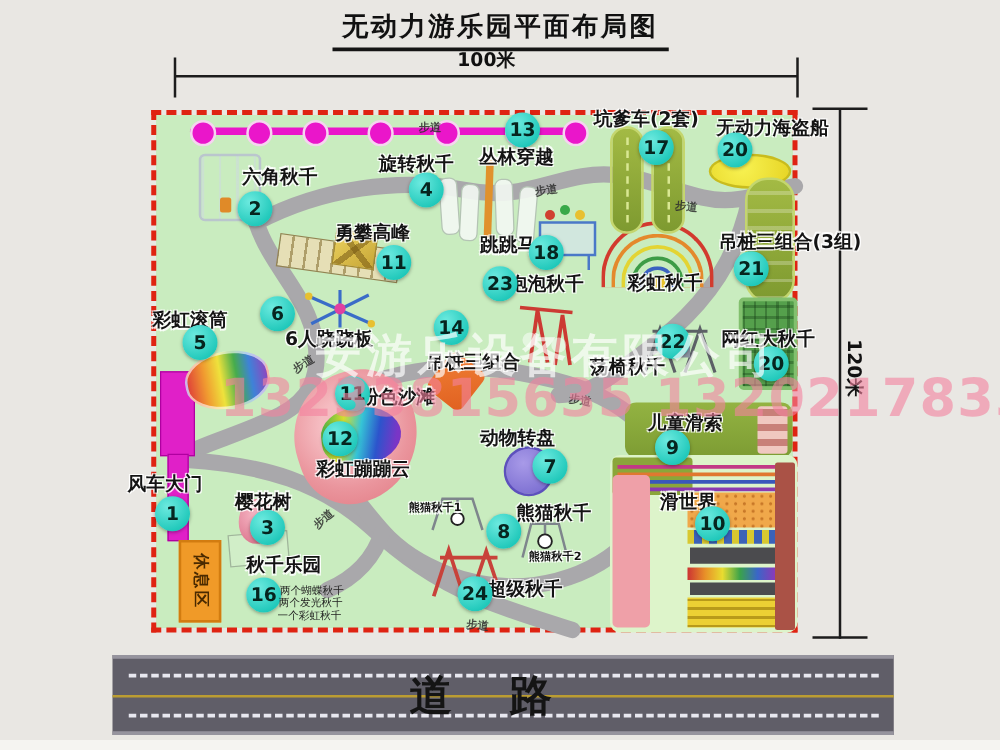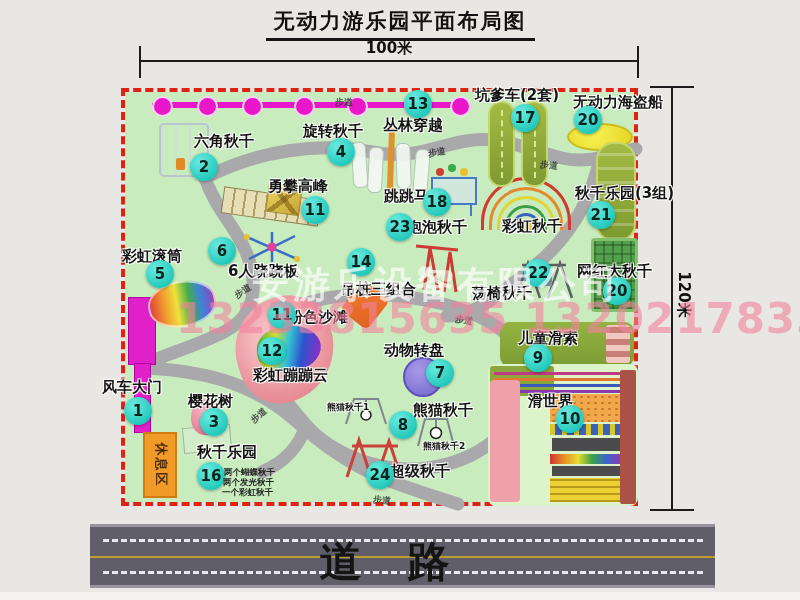--- a/index.html
+++ b/index.html
@@ -10,39 +10,39 @@
   .title-wrap span{display:inline-block;font-size:21px;font-weight:700;letter-spacing:2px;color:#111;
        border-bottom:3px solid #151515;padding:0 8px 3px}
   .map{position:absolute;left:121px;top:88px;width:517px;height:418px;background:#c9ecbf;
        background-clip:padding-box;border:4px dashed #df2312;box-sizing:border-box;z-index:1}
   .dim{position:absolute;background:#1c1c1c;z-index:5}
   .dimlab{position:absolute;font-size:15px;font-weight:700;color:#111;z-index:5}
   .lbl{position:absolute;font-weight:700;font-size:15px;color:#141414;white-space:nowrap;z-index:6;line-height:1.1;
        text-shadow:-1px -1px 0 rgba(255,255,255,.85),1px -1px 0 rgba(255,255,255,.85),
                    -1px 1px 0 rgba(255,255,255,.85),1px 1px 0 rgba(255,255,255,.85)}
   .sm{font-size:9px}
-  .note{position:absolute;font-size:8.5px;font-weight:700;color:#222;z-index:6;white-space:nowrap}
+  .note{position:absolute;font-size:8.5px;font-weight:400;color:#222;z-index:6;white-space:nowrap}
   .pd{position:absolute;font-size:9px;font-weight:700;color:#2e2e2e;opacity:.85;z-index:4;white-space:nowrap}
   .badge{position:absolute;width:28px;height:28px;border-radius:50%;
        background:radial-gradient(circle at 35% 30%,#6ceadf,#1fc8ba 75%);
        display:flex;align-items:center;justify-content:center;font-weight:700;font-size:15px;color:#06251f;
        z-index:6;box-shadow:0 1px 3px rgba(0,0,0,.35)}
   .cdot{position:absolute;width:17px;height:17px;border-radius:50%;background:#ea16ca;border:2px solid #f6d4f0;z-index:3;box-sizing:content-box}
   .icon{position:absolute;z-index:3}
   .track{position:absolute;background:linear-gradient(180deg,#a3ba44,#7e9a30);border:2px solid #c4d66e;
        box-sizing:border-box;z-index:3}
   .trackline{position:absolute;left:46%;top:8%;height:84%;border-left:2px dashed #d9e892}
   .ring{position:absolute;bottom:0;left:50%;transform:translateX(-50%);border-style:solid;border-bottom:none;
        border-radius:200px 200px 0 0}
   .slat{position:absolute;width:13px;height:44px;background:rgba(243,248,243,.9);border:1px solid #b4c4b4;border-radius:6px;z-index:3}
   .road{position:absolute;left:90px;top:524px;width:625px;height:64px;background:#605e68;
        border-top:3px solid #96949e;border-bottom:3px solid #96949e;box-sizing:border-box;z-index:2}
   .dashline{position:absolute;left:2%;width:96%;height:0;border-top:3px dashed #e8e8f0}
   .roadlab{position:absolute;left:90px;top:534px;width:589px;text-align:center;z-index:3;
-       font-size:42px;font-weight:700;color:#141414}
+       font-size:34px;font-weight:700;color:#141414}
   .roadlab span{letter-spacing:46px;text-indent:46px;margin-right:-46px}
   .wm-co{position:absolute;left:252px;top:260px;font-size:37px;font-weight:700;letter-spacing:4px;
        color:rgba(255,255,255,.68);z-index:7;white-space:nowrap;pointer-events:none}
   .wm-ph{position:absolute;left:176px;top:294px;font-size:42px;font-weight:700;letter-spacing:1px;
        color:rgba(243,130,158,.60);z-index:7;white-space:nowrap;pointer-events:none}
   .rest{position:absolute;left:143px;top:432px;width:34px;height:66px;background:#f09a28;border:2px solid #d27c10;
        box-sizing:border-box;z-index:3;display:flex;align-items:center;justify-content:center}
   .rest span{transform:rotate(90deg);font-size:13px;font-weight:700;color:#4a2a00;white-space:nowrap;letter-spacing:2px}
   .zone{position:absolute;z-index:3}
   svg.deco{position:absolute;left:0;top:0;z-index:4}
@@ -260,21 +260,21 @@
 
 <div class="lbl" style="left:384px;top:188px">跳跳马</div>
 <div class="badge" style="left:423px;top:188px">18</div>
 
 <div class="lbl" style="left:573px;top:94px">无动力海盗船</div>
 <div class="badge" style="left:574px;top:106px">20</div>
 
 <div class="lbl" style="left:577px;top:263px">网红大秋千</div>
 <div class="badge" style="left:603px;top:277px">20</div>
 
-<div class="lbl" style="left:575px;top:185px">秋千乐园(3组)</div>
+<div class="lbl" style="left:575px;top:185px">吊桩三组合(3组)</div>
 <div class="badge" style="left:587px;top:201px">21</div>
 
 <div class="lbl" style="left:472px;top:285px">荡椅秋千</div>
 <div class="badge" style="left:524px;top:259px">22</div>
 
 <div class="lbl" style="left:407px;top:219px">泡泡秋千</div>
 <div class="badge" style="left:386px;top:213px">23</div>
 
 <div class="lbl" style="left:390px;top:463px">超级秋千</div>
 <div class="badge" style="left:366px;top:461px">24</div>

